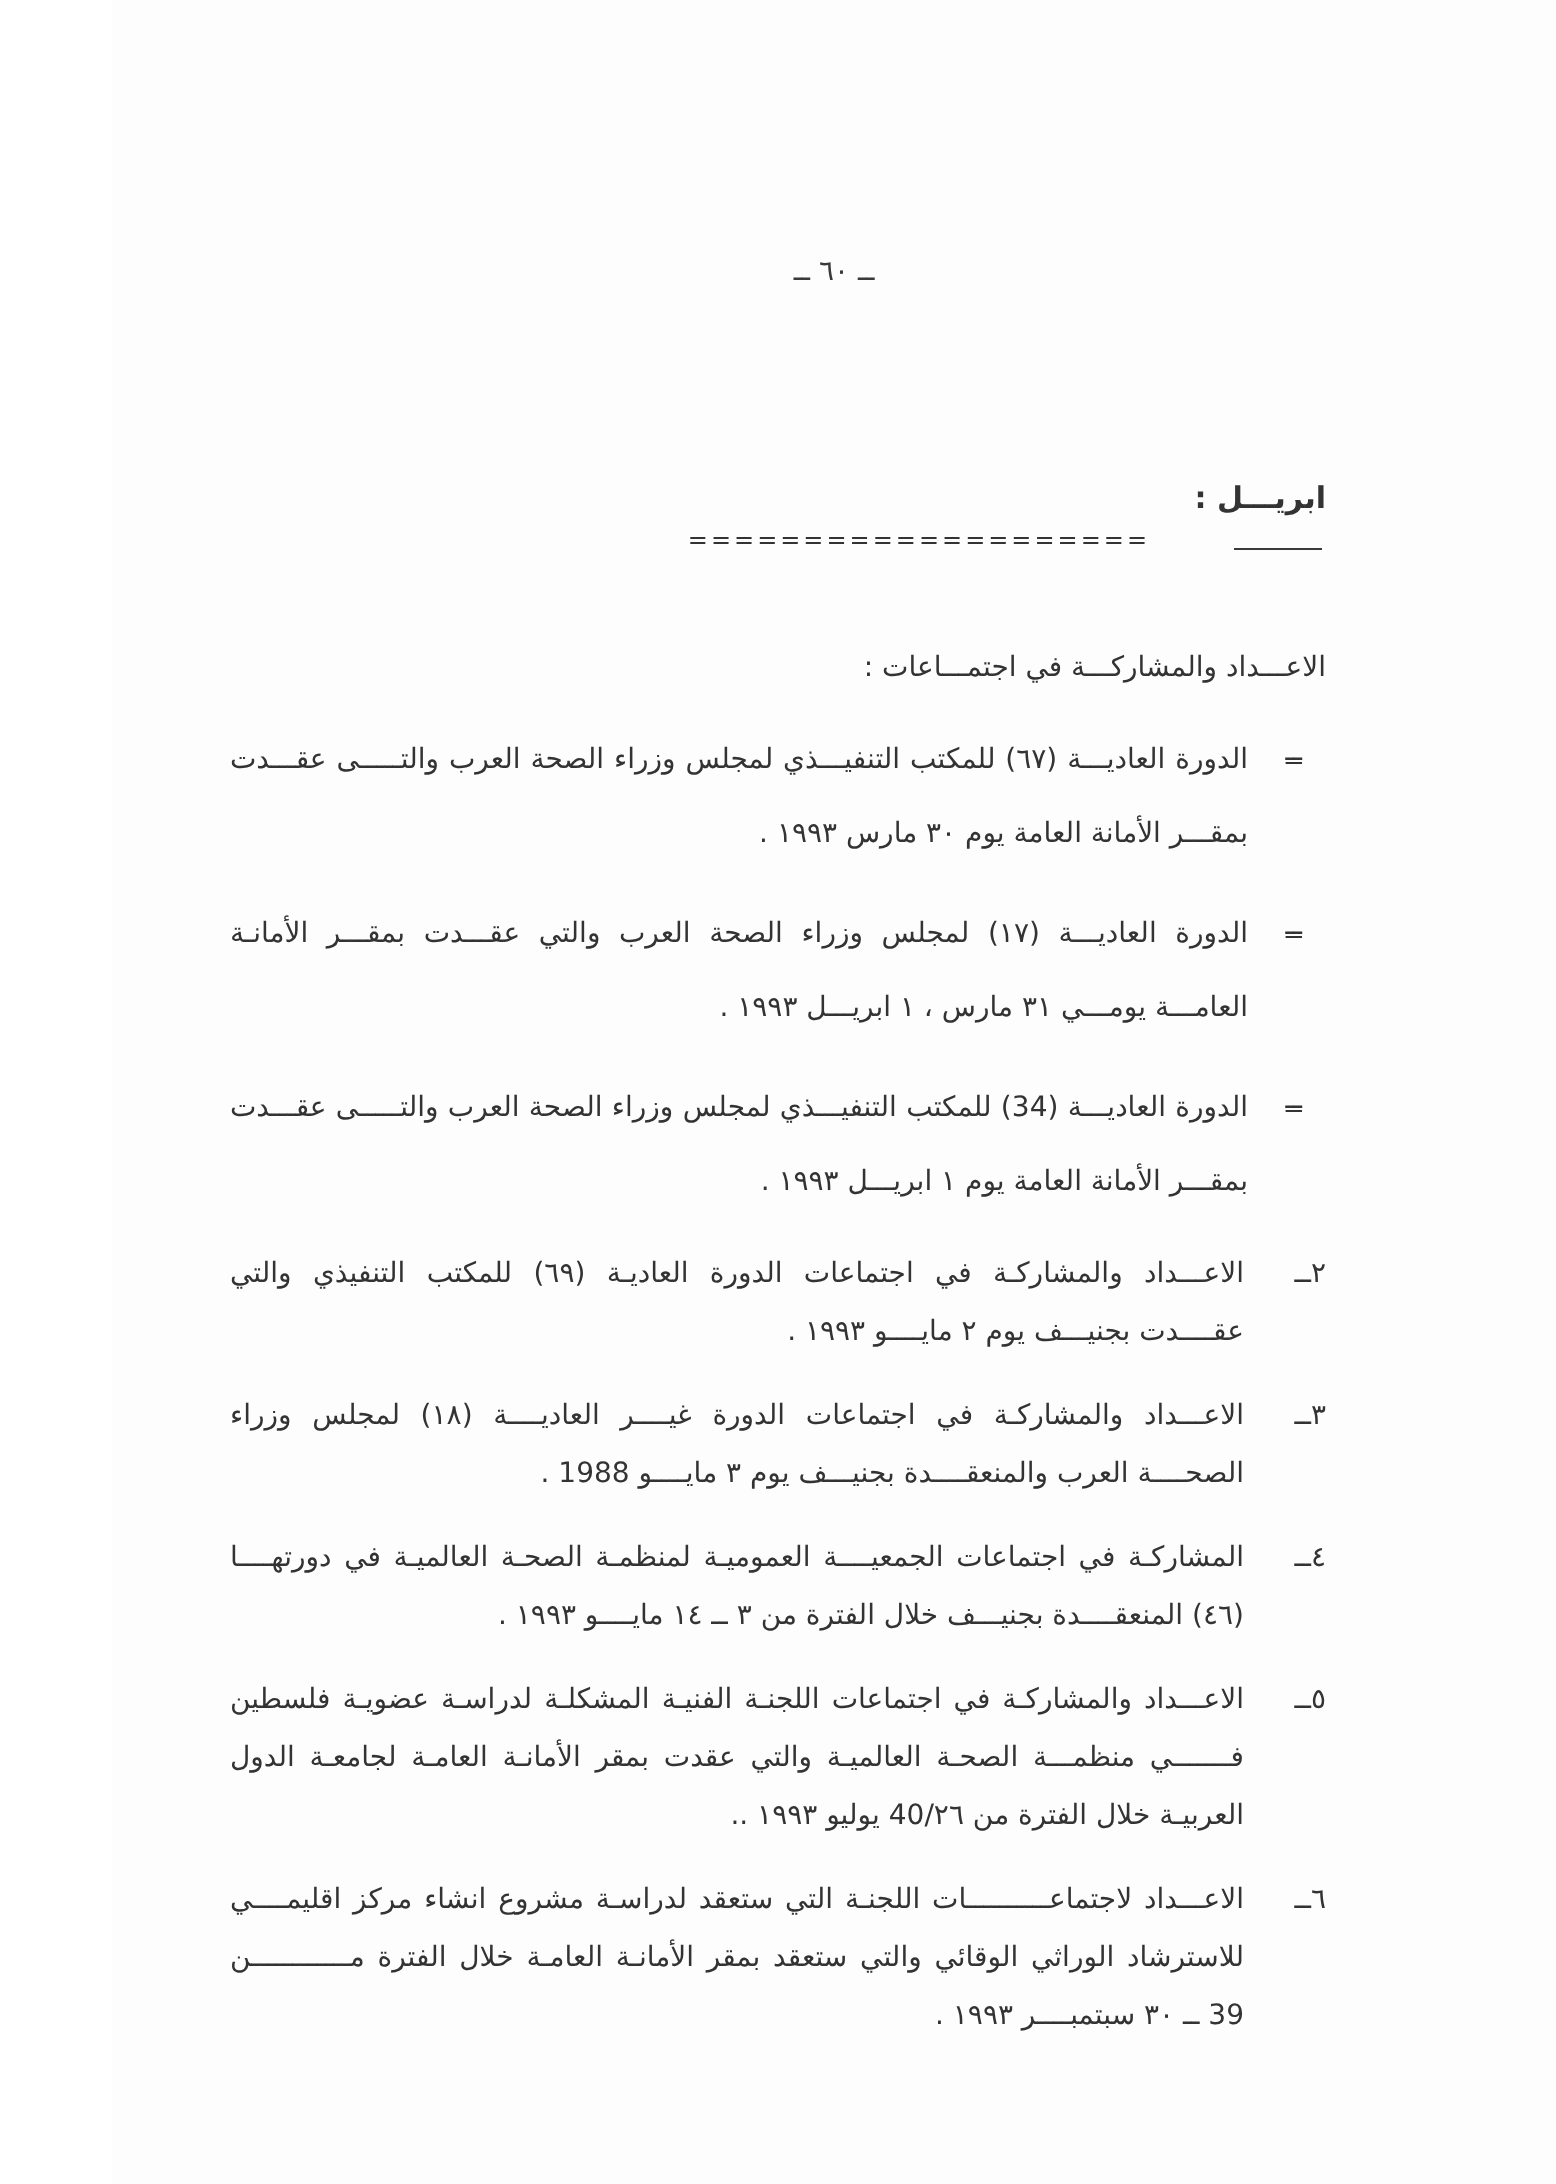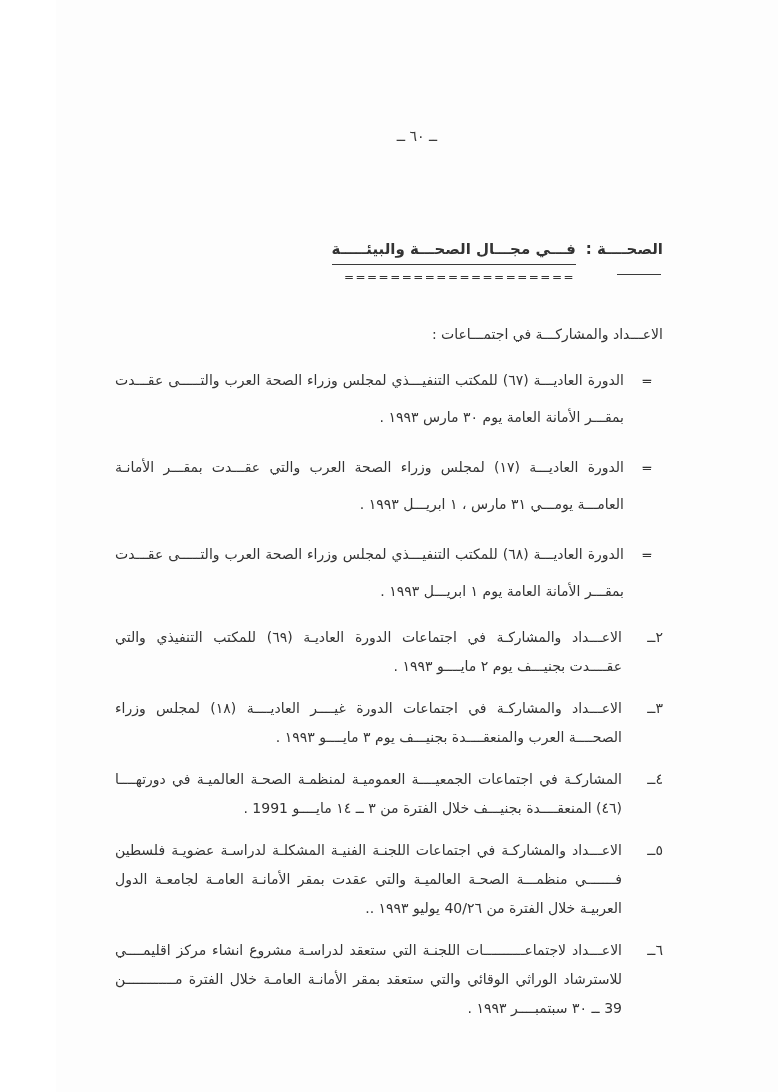--- a/index.html
+++ b/index.html
@@ -86,66 +86,65 @@
 </style>
 </head>
 <body>
 
 <div class="page">
 
   <div class="page-number">ــ  ٦٠  ــ</div>
 
   <div class="heading">
     <div class="h-line">
-      <span class="h-prefix">الصحــــة :</span>
-      <span class="h-title">فـــي مجـــال الصحـــة والبيئـــــة</span>
+      <span class="h-prefix">ابريـــل :</span>
     </div>
     <div class="h-equals">====================</div>
   </div>
 
   <div class="content">
 
     <div class="item">
       <div class="item-body">
         <p class="item-text">الاعـــداد والمشاركـــة في اجتمـــاعات :</p>
         <div class="subitems">
           <div class="subitem">
             <div class="sub-dash">ــ</div>
             <p class="sub-text">الدورة العاديـــة (٦٧) للمكتب التنفيـــذي لمجلس وزراء الصحة العرب والتـــــى عقـــدت بمقـــر الأمانة العامة يوم ٣٠ مارس ١٩٩٣ .</p>
           </div>
           <div class="subitem">
             <div class="sub-dash">ــ</div>
             <p class="sub-text">الدورة العاديـــة (١٧) لمجلس وزراء الصحة العرب والتي عقـــدت بمقـــر الأمانـة العامـــة يومـــي ٣١ مارس ، ١ ابريـــل ١٩٩٣ .</p>
           </div>
           <div class="subitem">
             <div class="sub-dash">ــ</div>
-            <p class="sub-text">الدورة العاديـــة (٦٨) للمكتب التنفيـــذي لمجلس وزراء الصحة العرب والتـــــى عقـــدت بمقـــر الأمانة العامة يوم ١ ابريـــل ١٩٩٣ .</p>
+            <p class="sub-text">الدورة العاديـــة (34) للمكتب التنفيـــذي لمجلس وزراء الصحة العرب والتـــــى عقـــدت بمقـــر الأمانة العامة يوم ١ ابريـــل ١٩٩٣ .</p>
           </div>
         </div>
       </div>
     </div>
 
     <div class="item">
       <div class="item-num">٢ــ</div>
       <div class="item-body">
         <p class="item-text">الاعـــداد والمشاركـة في اجتماعات الدورة العاديـة (٦٩) للمكتب التنفيذي والتي عقــــدت بجنيـــف يوم ٢ مايــــو ١٩٩٣ .</p>
       </div>
     </div>
 
     <div class="item">
       <div class="item-num">٣ــ</div>
       <div class="item-body">
-        <p class="item-text">الاعـــداد والمشاركـة في اجتماعات الدورة غيــــر العاديــــة (١٨) لمجلس وزراء الصحــــة العرب والمنعقــــدة بجنيـــف يوم ٣ مايــــو ١٩٩٣ .</p>
+        <p class="item-text">الاعـــداد والمشاركـة في اجتماعات الدورة غيــــر العاديــــة (١٨) لمجلس وزراء الصحــــة العرب والمنعقــــدة بجنيـــف يوم ٣ مايــــو 1988 .</p>
       </div>
     </div>
 
     <div class="item">
       <div class="item-num">٤ــ</div>
       <div class="item-body">
-        <p class="item-text">المشاركـة في اجتماعات الجمعيــــة العموميـة لمنظمـة الصحـة العالميـة في دورتهــــا (٤٦) المنعقــــدة بجنيـــف خلال الفترة من ٣ ــ ١٤ مايــــو 1991 .</p>
+        <p class="item-text">المشاركـة في اجتماعات الجمعيــــة العموميـة لمنظمـة الصحـة العالميـة في دورتهــــا (٤٦) المنعقــــدة بجنيـــف خلال الفترة من ٣ ــ ١٤ مايــــو ١٩٩٣ .</p>
       </div>
     </div>
 
     <div class="item">
       <div class="item-num">٥ــ</div>
       <div class="item-body">
         <p class="item-text">الاعـــداد والمشاركـة في اجتماعات اللجنـة الفنيـة المشكلـة لدراسـة عضويـة فلسطين فـــــــي منظمـــة الصحـة العالميـة والتي عقدت بمقر الأمانـة العامـة لجامعـة الدول العربيـة خلال الفترة من 40/٢٦ يوليو ١٩٩٣ ..</p>
       </div>
     </div>
 

